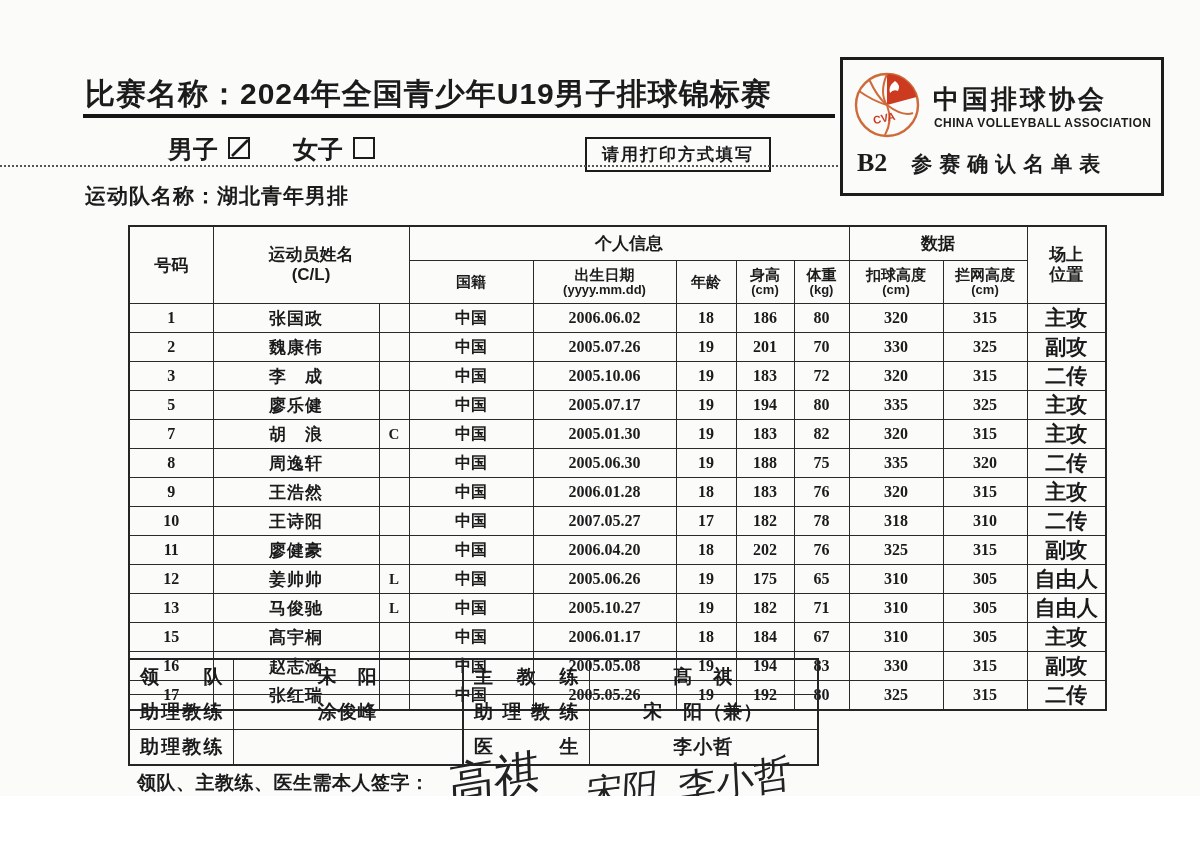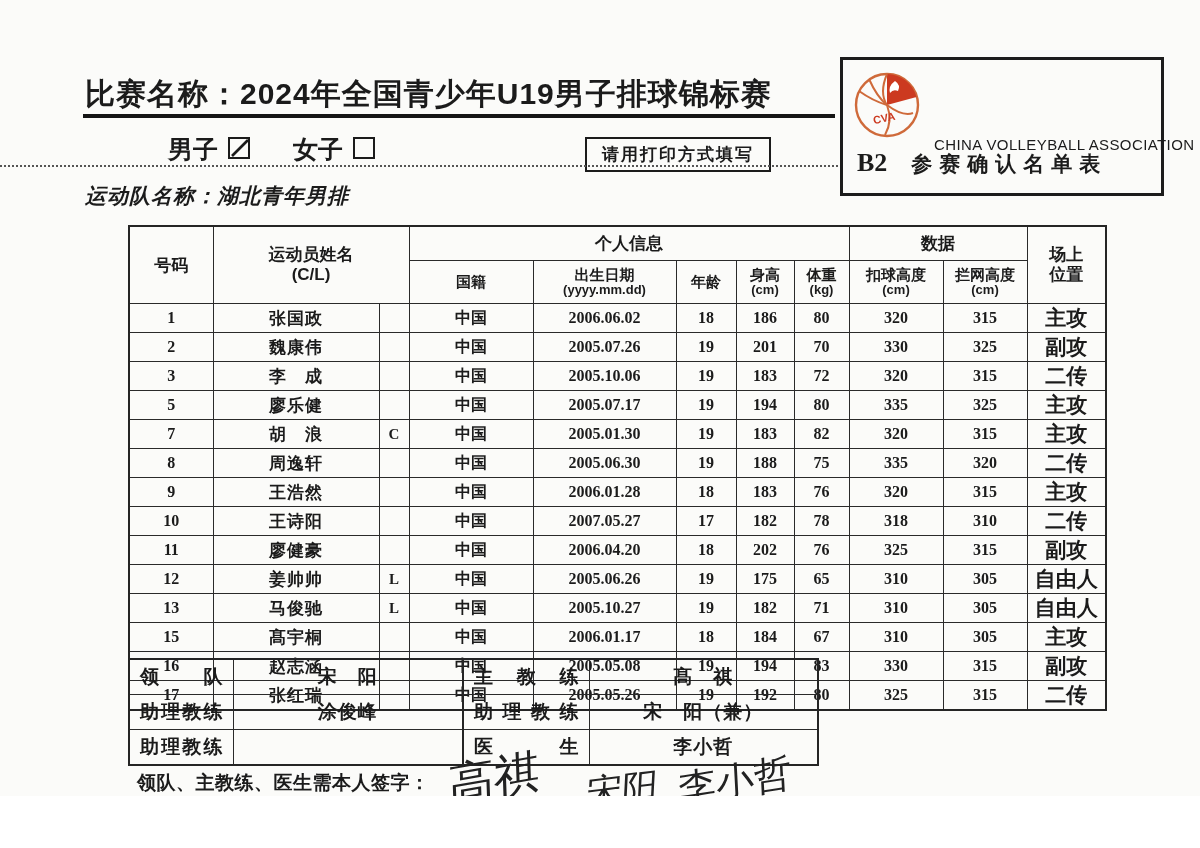--- a/index.html
+++ b/index.html
@@ -12,27 +12,27 @@
   .gender-label{position:absolute;top:133px;font-size:25px;font-weight:800;}
   .male-label{left:168px;}
   .female-label{left:293px;}
   .cbox{position:absolute;top:137px;width:18px;height:18px;border:2.5px solid #1b1b1b;background:transparent;}
   .cbox-male{left:228px;}
   .cbox-female{left:353px;}
   .cbox svg{position:absolute;left:-3px;top:-4px;}
   .print-box{position:absolute;left:585px;top:137px;width:182px;height:31px;border:2.5px solid #1b1b1b;
              display:flex;align-items:center;justify-content:center;font-size:17px;font-weight:800;letter-spacing:2px;}
   .dotted-line{position:absolute;left:0;top:165px;width:838px;border-top:2px dotted #555;}
-  .team-line{position:absolute;left:85px;top:182px;font-size:21px;font-weight:800;letter-spacing:1px;font-style:italic;}
+  .team-line{position:absolute;left:85px;top:182px;font-size:21px;font-weight:800;letter-spacing:1px;}
 
   
   .cva-box{position:absolute;left:840px;top:57px;width:318px;height:133px;border:3px solid #1c1c1c;}
   .cva-ball{position:absolute;left:8px;top:9px;width:72px;height:72px;}
   .org-cn{position:absolute;left:90px;top:22px;font-size:26px;font-weight:900;letter-spacing:3px;white-space:nowrap;}
-  .org-en{position:absolute;left:91px;top:56px;font-size:15px;font-weight:400;letter-spacing:0.4px;white-space:nowrap;margin-top:20px;}
+  .org-en{position:absolute;left:91px;top:56px;font-size:12px;font-weight:700;letter-spacing:0.4px;white-space:nowrap;}
   .form-line{position:absolute;left:14px;top:88px;white-space:nowrap;display:flex;align-items:baseline;}
   .form-code{font-family:"Liberation Serif",serif;font-size:26px;font-weight:800;}
   .form-title{font-size:21px;font-weight:800;letter-spacing:7px;margin-left:24px;}
 
   
   table{border-collapse:collapse;table-layout:fixed;}
   .roster{position:absolute;left:128px;top:225px;width:977px;height:423px;border:2.5px solid #252525;}
   .roster th,.roster td{border:1.5px solid #2a2a2a;padding:0;text-align:center;vertical-align:middle;overflow:hidden;}
   .roster thead .r1 th{height:33px;font-size:17px;font-weight:800;}
   .roster thead .r2 th{height:42px;margin-top:28px;}
@@ -98,20 +98,21 @@
       <circle cx="36" cy="36" r="31" fill="none" stroke="#cf6a3a" stroke-width="2.4"></circle>
       <path d="M36,36 L36,5 A31,31 0 0 1 65.5,28 Z" fill="#cc3a20"></path>
       <path d="M44,12 q6,4 3,10 q-5,-2 -8,2 q-2,-7 5,-12" fill="#ffffff"></path>
       <path d="M36,5 Q28,24 36,36" fill="none" stroke="#cf6a3a" stroke-width="2"></path>
       <path d="M18,10 Q26,28 36,36" fill="none" stroke="#cf6a3a" stroke-width="2"></path>
       <path d="M8,22 Q22,32 36,36" fill="none" stroke="#cf6a3a" stroke-width="2"></path>
       <path d="M36,36 Q42,52 34,66" fill="none" stroke="#cf6a3a" stroke-width="2"></path>
       <path d="M36,36 Q52,48 62,44" fill="none" stroke="#cf6a3a" stroke-width="2"></path>
       <text x="22" y="54" font-size="11" font-weight="bold" fill="#cc3a20" transform="rotate(-12 28 50)">CVA</text>
     </svg>
+    <div class="org-cn">中国排球协会</div>
     <div class="org-en">CHINA VOLLEYBALL ASSOCIATION</div>
     <div class="form-line">
       <span class="form-code">B2</span>
       <span class="form-title">参赛确认名单表</span>
     </div>
   </div>
 
   <table class="roster">
     <colgroup>
       <col style="width:84px">

